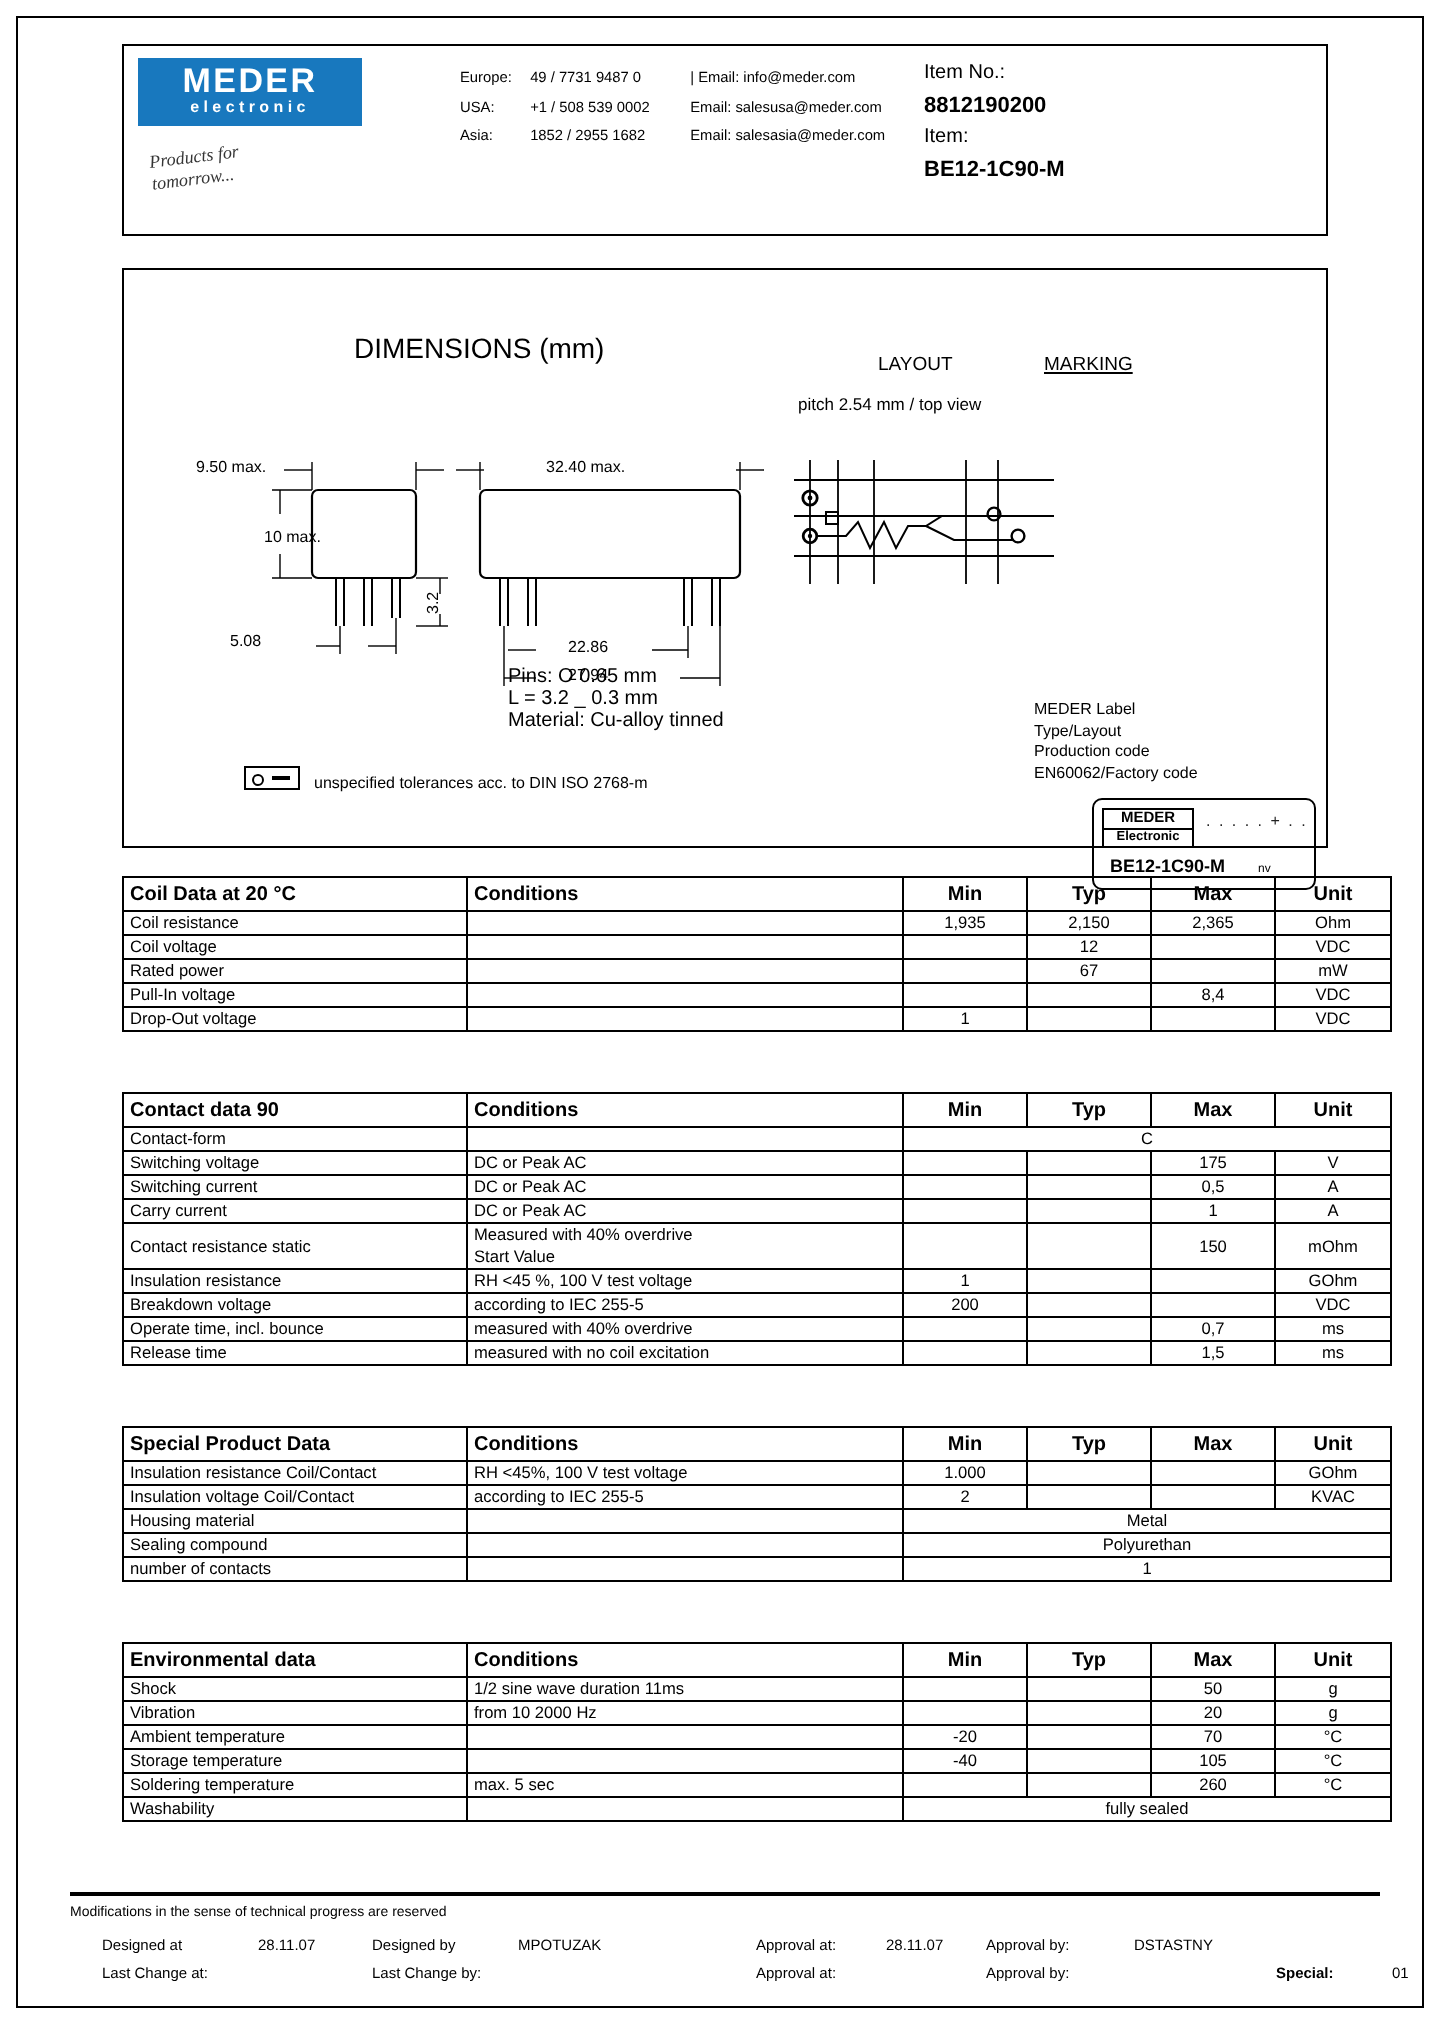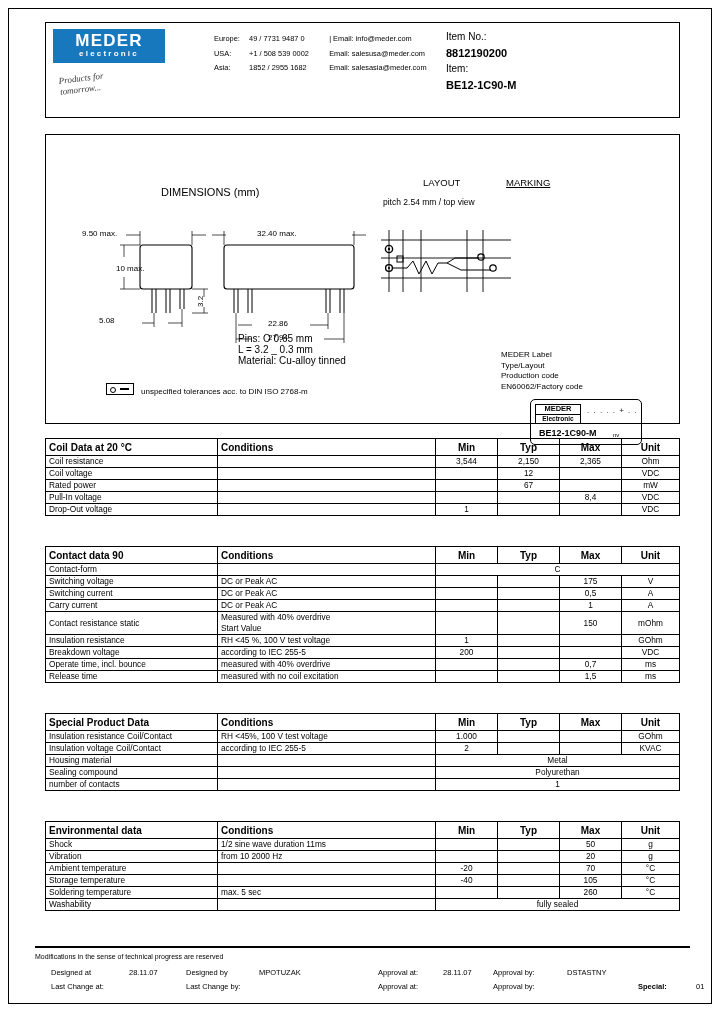--- a/index.html
+++ b/index.html
@@ -7,21 +7,21 @@
   body{
     width:720px;height:1012px;
     font-family:"Liberation Sans", sans-serif;
     color:#000;
     -webkit-font-smoothing:none;
   }
   .page{
     position:relative;
     width:720px;height:1012px;
     box-sizing:border-box;
-    padding:8px 10px;
+    padding:8px 26px;
   }
   .page-frame{
     position:absolute;left:8px;top:8px;
     width:704px;height:996px;
     border:1px solid #000;
     box-sizing:border-box;
   }
   .inner{
     position:relative;
     margin:14px 30px 0 35px;
@@ -80,21 +80,21 @@
   .itemblock .val{font-weight:bold;font-size:11px;}
 
   
   .draw-box{
     border:1px solid #000;
     box-sizing:border-box;
     height:290px;
     position:relative;
     margin-bottom:14px;
   }
-  .t-dim{position:absolute;left:115px;top:51px;font-size:11px;}
+  .t-dim{position:absolute;left:115px;top:31px;font-size:14px;}
   .t-layout{position:absolute;left:377px;top:42px;font-size:9.5px;}
   .t-marking{position:absolute;left:460px;top:42px;font-size:9.5px;text-decoration:underline;}
   .t-pitch{position:absolute;left:337px;top:62px;font-size:8.5px;text-align:right;}
 
   .dimlabel{position:absolute;font-size:8px;white-space:nowrap;}
 
   .note-tol{
     position:absolute;left:60px;top:248px;
     font-size:8px;
   }
@@ -385,21 +385,21 @@
         <th class="c">Min</th>
         <th class="c">Typ</th>
         <th class="c">Max</th>
         <th class="c">Unit</th>
       </tr>
         </thead>
       <tbody>
           <tr>
             <td>Coil resistance</td>
             <td></td>
-            <td class="num">3,544</td>
+            <td class="num">1,935</td>
             <td class="num">2,150</td>
             <td class="num">2,365</td>
             <td class="unit">Ohm</td>
           </tr>
           <tr>
             <td>Coil voltage</td>
             <td></td>
             <td class="num"></td>
             <td class="num">12</td>
             <td class="num"></td>

